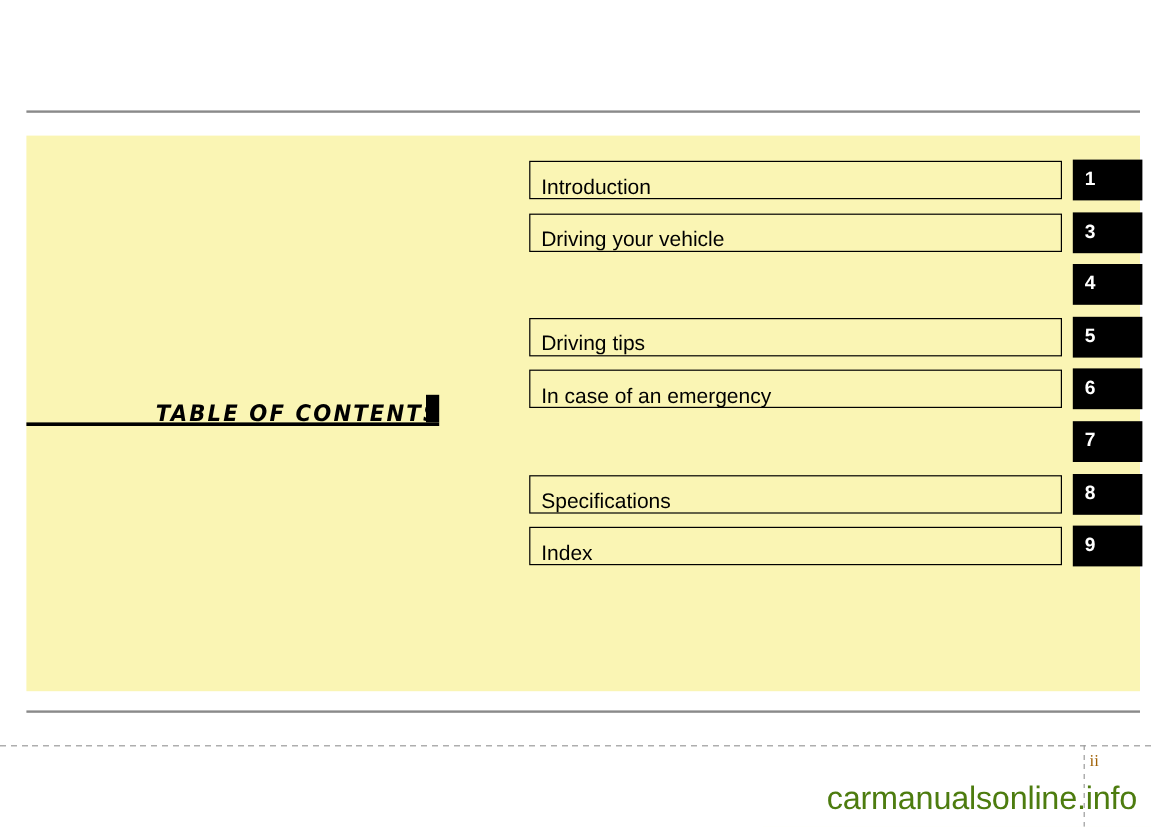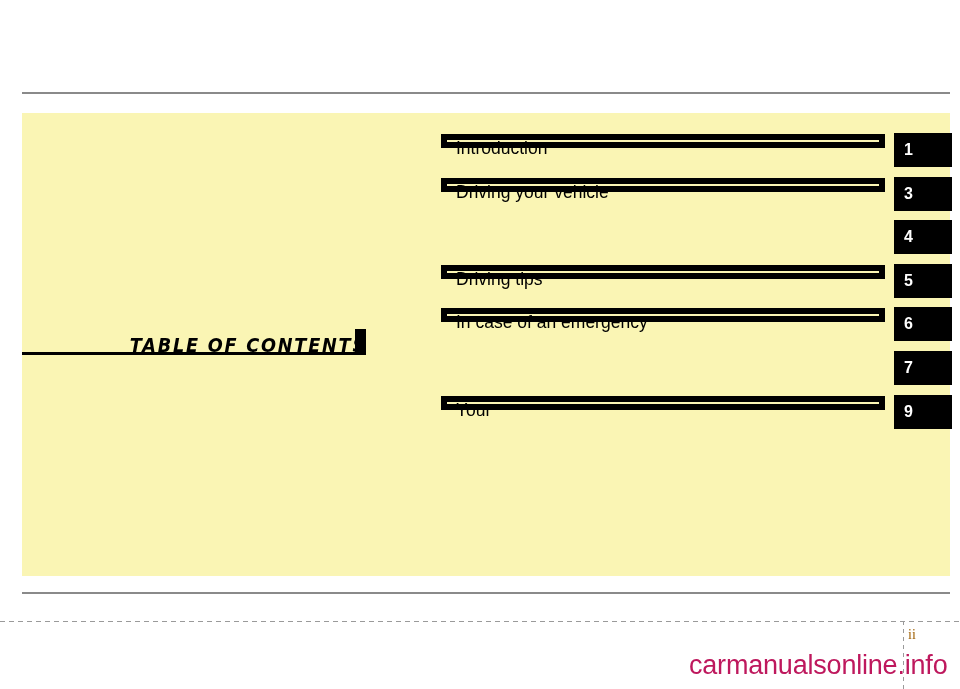--- a/index.html
+++ b/index.html
@@ -100,26 +100,26 @@
   .toc-row {
     position: relative;
     height: 34px;
     margin-bottom: 9.6px;
   }
   .toc-item-box {
     position: absolute;
     left: 0;
     top: 0;
     width: 444px;
-    height: 14px;
+    height: 32px;
     box-sizing: border-box;
-    border: 6px solid #000000;
+    border: 1px solid #000000;
     background: #faf5b4;
     display: flex;
-    align-items: flex-start;
+    align-items: flex-end;
     padding-left: 9px;
   }
   .toc-item-label {
     font-family: "Liberation Sans", sans-serif;
     font-size: 17.5px;
     color: #000000;
     line-height: 1;
     white-space: nowrap;
   }
   .toc-tab {
@@ -175,21 +175,21 @@
     font-size: 14px;
     color: #a16207;
     line-height: 1;
   }
   .watermark {
     position: absolute;
     left: 689px;
     top: 652px;
     font-family: "Liberation Sans", sans-serif;
     font-size: 27px;
-    color: #be185d;
+    color: #4d7c0f;
     letter-spacing: -0.2px;
     line-height: 1;
     white-space: nowrap;
   }
 </style>
 </head>
 <body>
 
 <div id="page">
 
@@ -242,21 +242,29 @@
           <span class="toc-tab-number">6</span>
         </div>
       </div>
       <div class="toc-row">
         <div class="toc-tab">
           <span class="toc-tab-number">7</span>
         </div>
       </div>
       <div class="toc-row">
         <div class="toc-item-box">
-          <span class="toc-item-label">Your</span>
+          <span class="toc-item-label">Specifications</span>
+        </div>
+        <div class="toc-tab">
+          <span class="toc-tab-number">8</span>
+        </div>
+      </div>
+      <div class="toc-row">
+        <div class="toc-item-box">
+          <span class="toc-item-label">Index</span>
         </div>
         <div class="toc-tab">
           <span class="toc-tab-number">9</span>
         </div>
       </div>
     </div>
 
   <div class="rule-bottom"></div>
 
   <div class="footer-dashes"></div>

